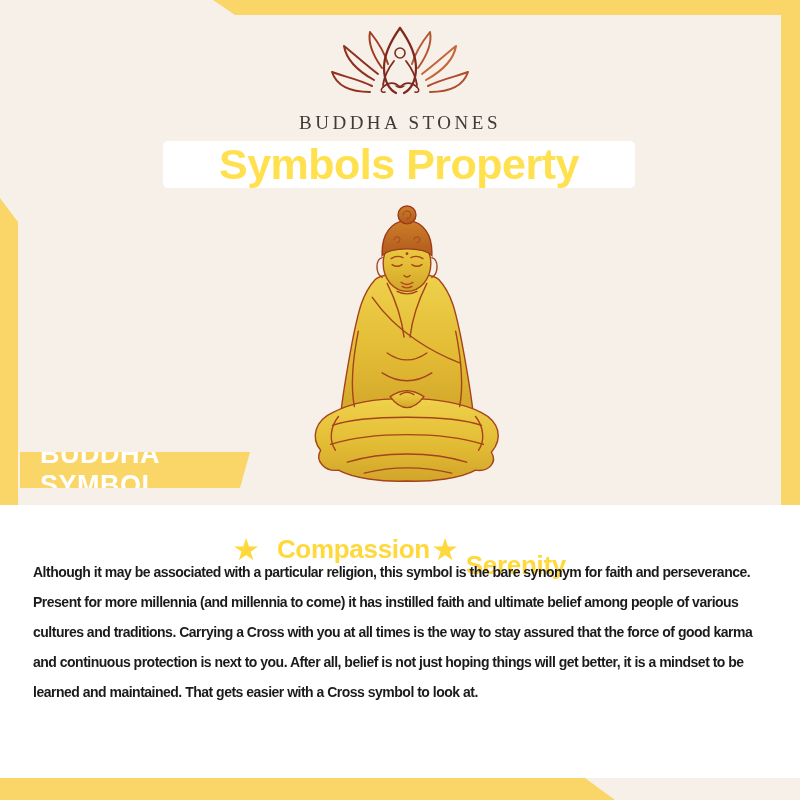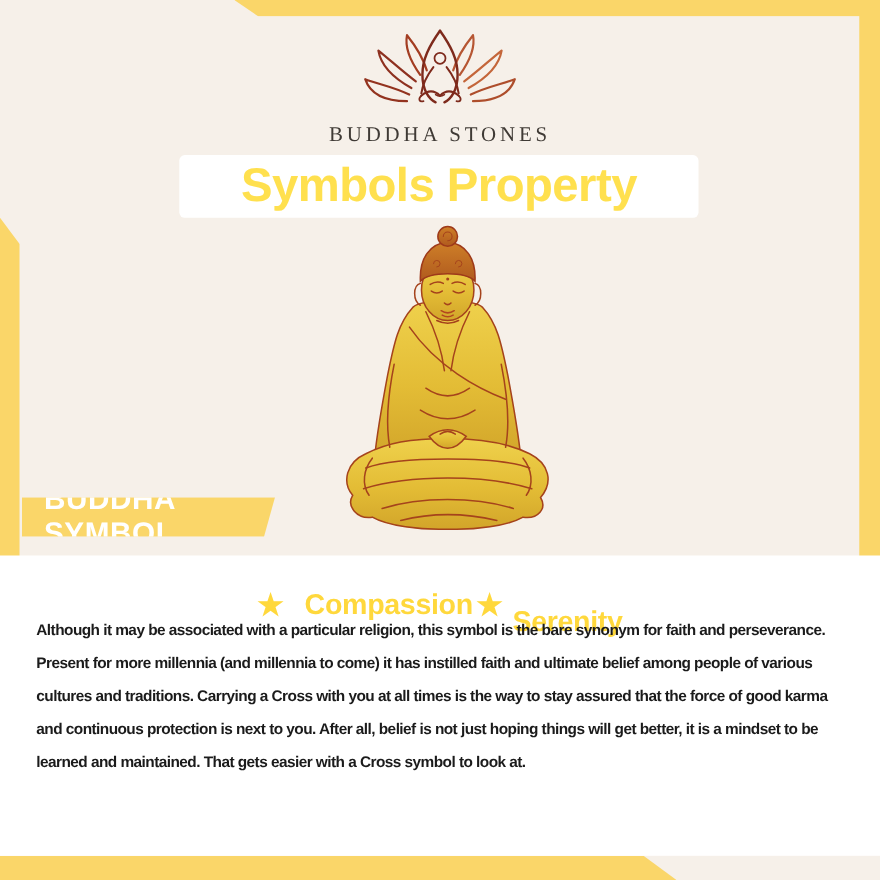--- a/index.html
+++ b/index.html
@@ -21,21 +21,21 @@
   .left-stripe{position:absolute;top:198px;left:0;width:18px;height:564px;background:var(--accent-yellow);
     clip-path:polygon(0 0,100% 24px,100% 100%,0 100%);}
   .bottom-band{position:absolute;bottom:0;left:0;width:615px;height:22px;background:var(--accent-yellow);
     clip-path:polygon(0 0,calc(100% - 30px) 0,100% 100%,0 100%);}
 
   
   .logo-svg{position:absolute;top:25px;left:328px;width:144px;height:84px;}
   .brand-name{position:absolute;top:112px;left:0;width:800px;text-align:center;
     font-family:"Liberation Serif",serif;font-size:19px;letter-spacing:3.5px;color:var(--brand-ink);}
 
-  .title-banner{position:absolute;top:141px;left:163px;width:472px;height:57px;background:var(--panel-white);
+  .title-banner{position:absolute;top:141px;left:163px;width:472px;height:47px;background:var(--panel-white);
     border-radius:5px;display:flex;align-items:center;justify-content:center;}
   .page-title{font-size:43px;font-weight:700;letter-spacing:-0.5px;color:var(--title-yellow);}
 
   
   .buddha-svg{position:absolute;top:202px;left:302px;width:210px;height:288px;}
 
   
   .ribbon{position:absolute;top:452px;left:20px;width:230px;height:36px;background:var(--accent-yellow);
     clip-path:polygon(0 0,100% 0,calc(100% - 10px) 100%,0 100%);
     display:flex;align-items:center;padding-left:20px;}

